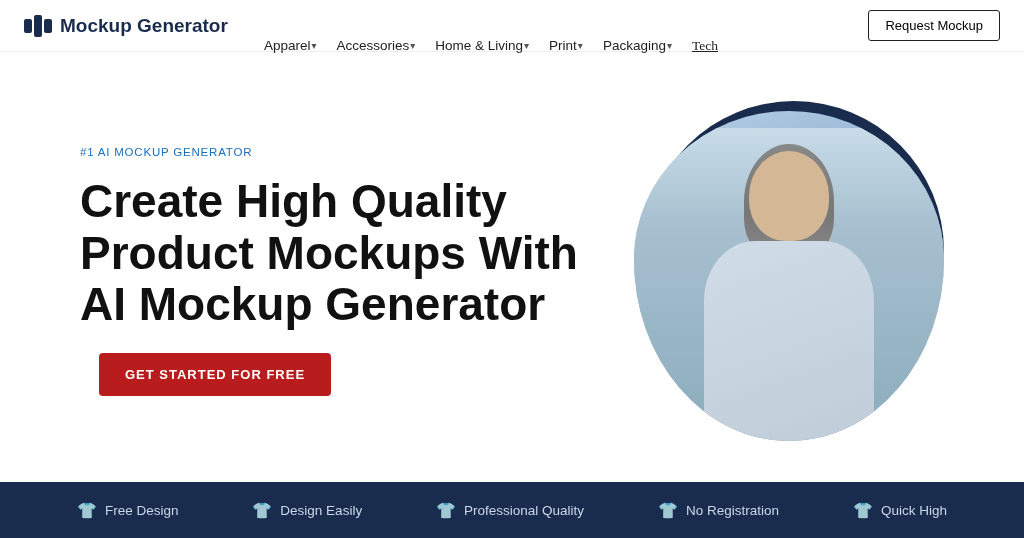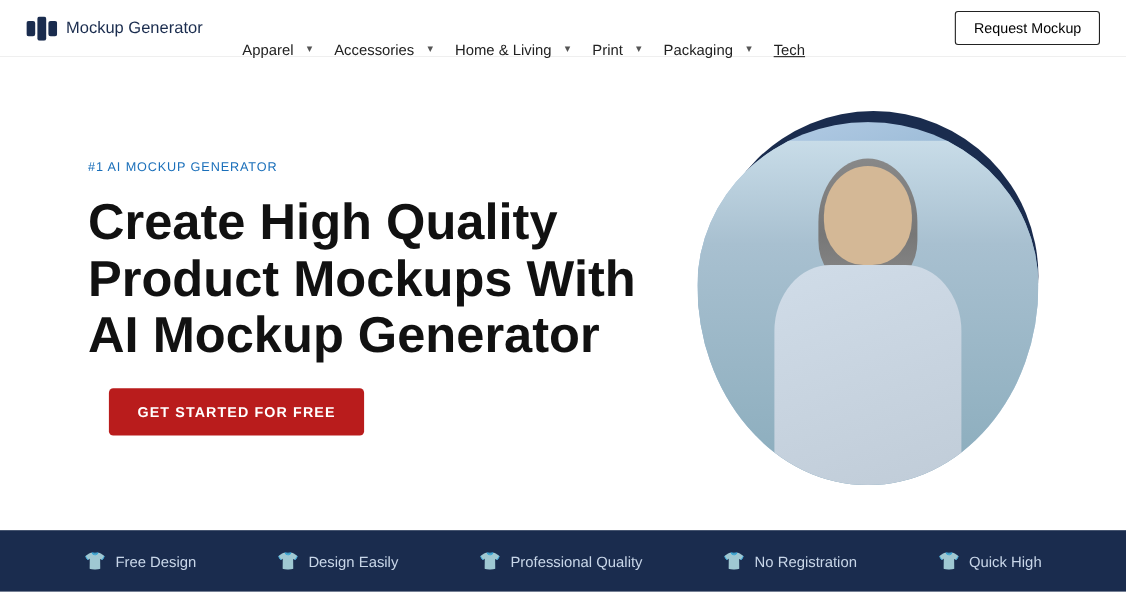--- a/index.html
+++ b/index.html
@@ -5,31 +5,31 @@
     * { margin: 0; padding: 0; box-sizing: border-box; }
     body { font-family: -apple-system, BlinkMacSystemFont, 'Segoe UI', sans-serif; background: #fff; width: 1024px; height: 538px; overflow: hidden; }
 
     
     .navbar {
       display: flex; align-items: center; justify-content: space-between;
       padding: 0 24px; height: 52px; border-bottom: 1px solid #eee;
       background: #fff;
     }
     .navbar-left { display: flex; align-items: center; gap: 28px; }
-    .logo { display: flex; align-items: center; gap: 8px; font-weight: 400; font-size: 15px; color: #1a2c4e; }
+    .logo { display: flex; align-items: center; gap: 8px; font-weight: 700; font-size: 19px; color: #1a2c4e; }
     .logo-icon { width: 28px; height: 22px; }
     .nav-menu { display: flex; align-items: center; gap: 4px; }
     .nav-item {
-      display: flex; align-items: flex-start; gap: 12px;
+      display: flex; align-items: center; gap: 1px;
       font-size: 13.5px; color: #222; cursor: pointer;
       padding: 4px 8px; border-radius: 4px;
       text-decoration: none;
       margin-top: 40px;
     }
-    .nav-item.active { text-decoration: underline; font-weight: 500; }
+    .nav-item.active { text-decoration: underline; font-weight: 500; font-family: Liberation Serif, serif; }
     .chevron { font-size: 10px; color: #555; }
     .btn-request {
       padding: 7px 16px; border: 1.5px solid #222; background: #fff;
       font-size: 13px; font-weight: 500; cursor: pointer; border-radius: 3px;
     }
 
     
     .hero {
       display: flex; align-items: center; justify-content: space-between;
       padding: 48px 80px 40px 80px; min-height: 430px; background: #fff;

